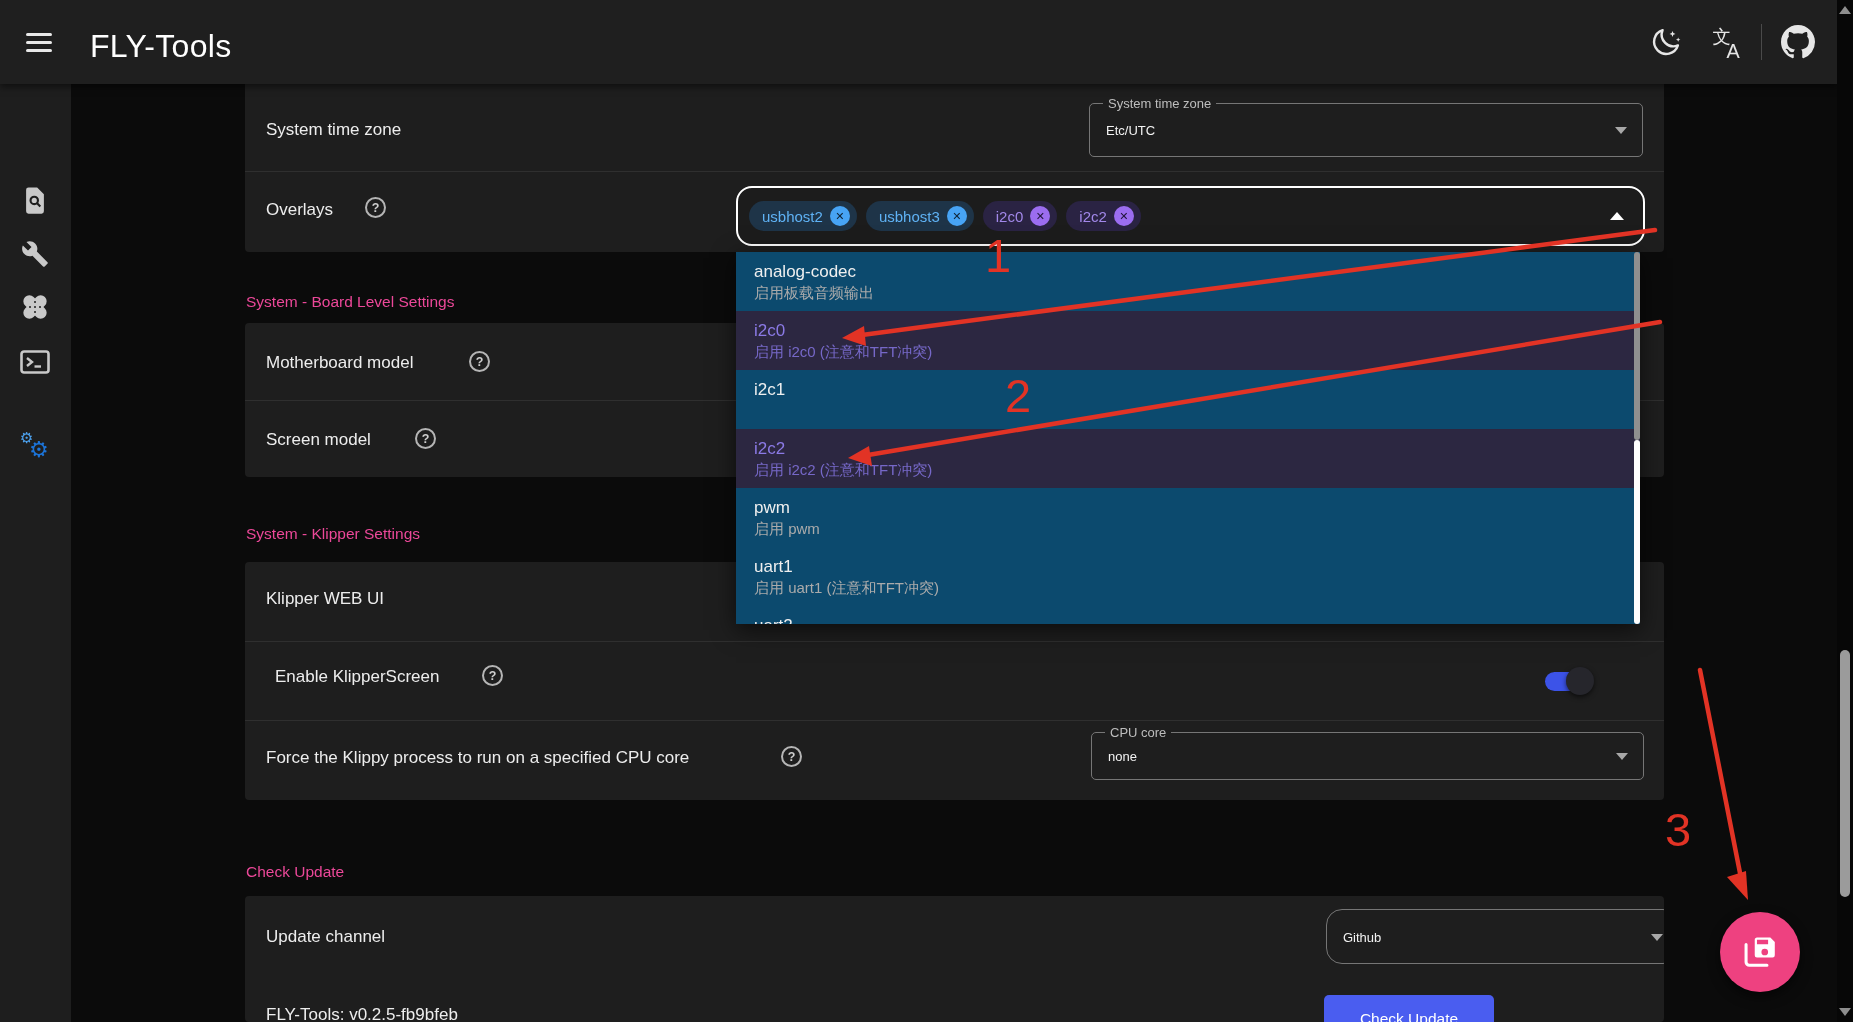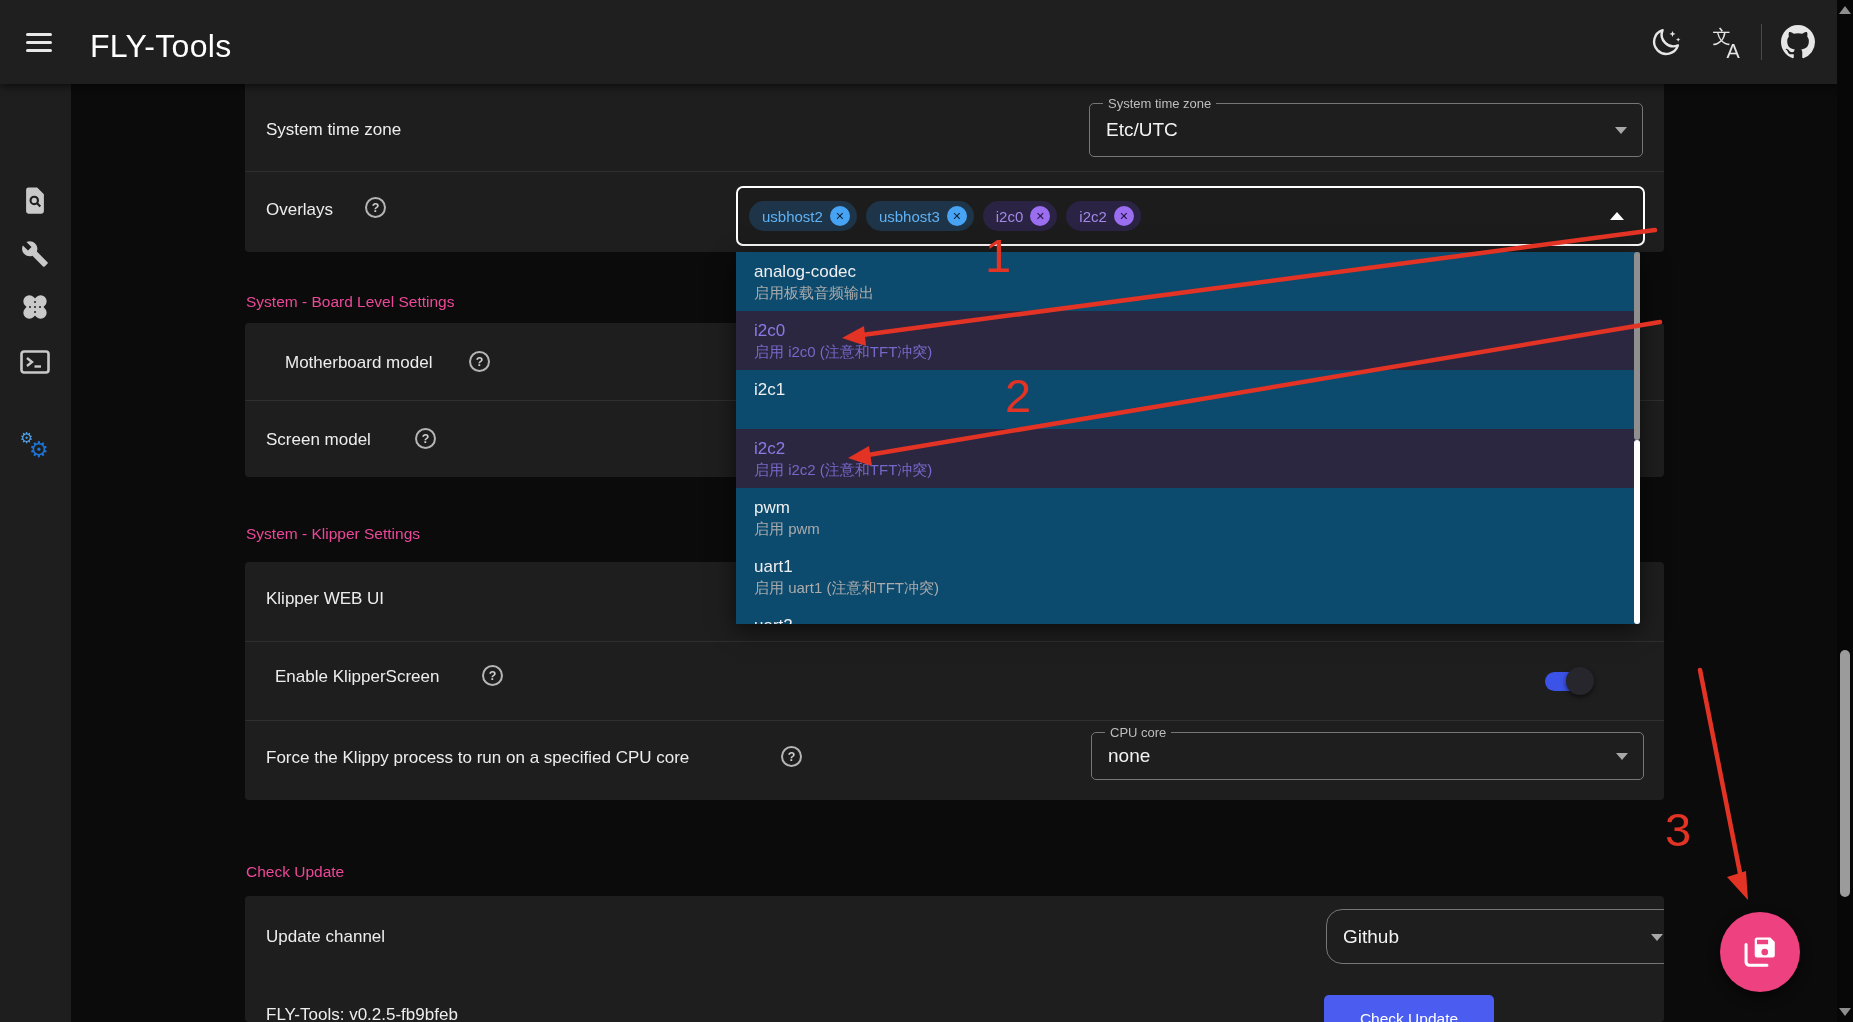--- a/index.html
+++ b/index.html
@@ -23,27 +23,27 @@
   
   .card{background:#1e1e1e;border-radius:4px;}
   .rowlabel{font-size:17px;color:#ededed;white-space:nowrap;}
   .divline{position:absolute;left:0;right:0;height:1px;background:#2f2f2f;}
   .sectionlabel{font-size:15.5px;color:#ec4899;}
   .helpicon{width:21px;height:21px;border:2px solid #b5b5b5;border-radius:50%;box-sizing:border-box;
     display:flex;align-items:center;justify-content:center;font-size:12.5px;font-weight:bold;color:#cfcfcf;}
   
   .oselect{border:1px solid #767676;border-radius:5px;box-sizing:border-box;}
   .oselect .flabel{position:absolute;top:-8px;left:13px;background:#1e1e1e;padding:0 5px;font-size:13px;color:#bdbdbd;line-height:15px;}
-  .oselect .val{position:absolute;left:16px;top:50%;transform:translateY(-50%);font-size:19px;color:#f2f2f2;}
+  .oselect .val{position:absolute;left:16px;top:50%;transform:translateY(-50%);font-size:13px;color:#f2f2f2;}
   .caret-down{position:absolute;right:15px;top:50%;margin-top:-3px;width:0;height:0;
     border-left:6px solid transparent;border-right:6px solid transparent;border-top:7px solid #a8a8a8;}
   .caret-up{position:absolute;right:19px;top:50%;margin-top:-4px;width:0;height:0;
     border-left:7px solid transparent;border-right:7px solid transparent;border-bottom:8px solid #fff;}
   
-  .mselect{border:2px solid #ffffff;border-radius:7px;box-sizing:border-box;background:#1c1c1c;}
+  .mselect{border:2px solid #ffffff;border-radius:16px;box-sizing:border-box;background:#1c1c1c;}
   .chiprow{position:absolute;left:11px;top:0;height:100%;display:flex;align-items:center;}
   .chip{height:30px;border-radius:15px;display:inline-flex;align-items:center;padding:0 7px 0 13px;margin-right:9px;font-size:15px;}
   .chip .x{width:20px;height:20px;border-radius:50%;margin-left:7px;display:flex;align-items:center;justify-content:center;
     font-size:11px;font-weight:bold;}
   .chip.blue{background:#1e3448;color:#5fb2f5;} .chip.blue .x{background:#47a4f5;color:#0e2233;}
   .chip.purple{background:#2a2343;color:#a288ea;} .chip.purple .x{background:#9b6df0;color:#1f1438;}
   
   .menu{left:736px;top:252px;width:904px;height:372px;background:#0c4a6e;z-index:20;
     box-shadow:0 6px 22px rgba(0,0,0,.6);overflow:hidden;}
   .dd-item{height:59px;padding:9px 0 0 18px;box-sizing:border-box;}
@@ -177,21 +177,21 @@
             </span>
         </span>
       </div>
       <span class="caret-up"></span>
     </div>
   </div>
 
   <div class="abs sectionlabel" style="left:246px;top:293px;">System - Board Level Settings</div>
 
   <div class="abs card" style="left:245px;top:323px;width:1419px;height:154px;">
-    <div class="abs rowlabel" style="left:21px;top:30px;margin-left:19px;">Motherboard model</div>
+    <div class="abs rowlabel" style="left:21px;top:30px;">Motherboard model</div>
     <div class="abs helpicon" style="left:224px;top:28px;">
         <span>?</span>
       </div>
     <div class="divline" style="top:77px;"></div>
     <div class="abs rowlabel" style="left:21px;top:107px;">Screen model</div>
     <div class="abs helpicon" style="left:170px;top:105px;">
         <span>?</span>
       </div>
   </div>
 

